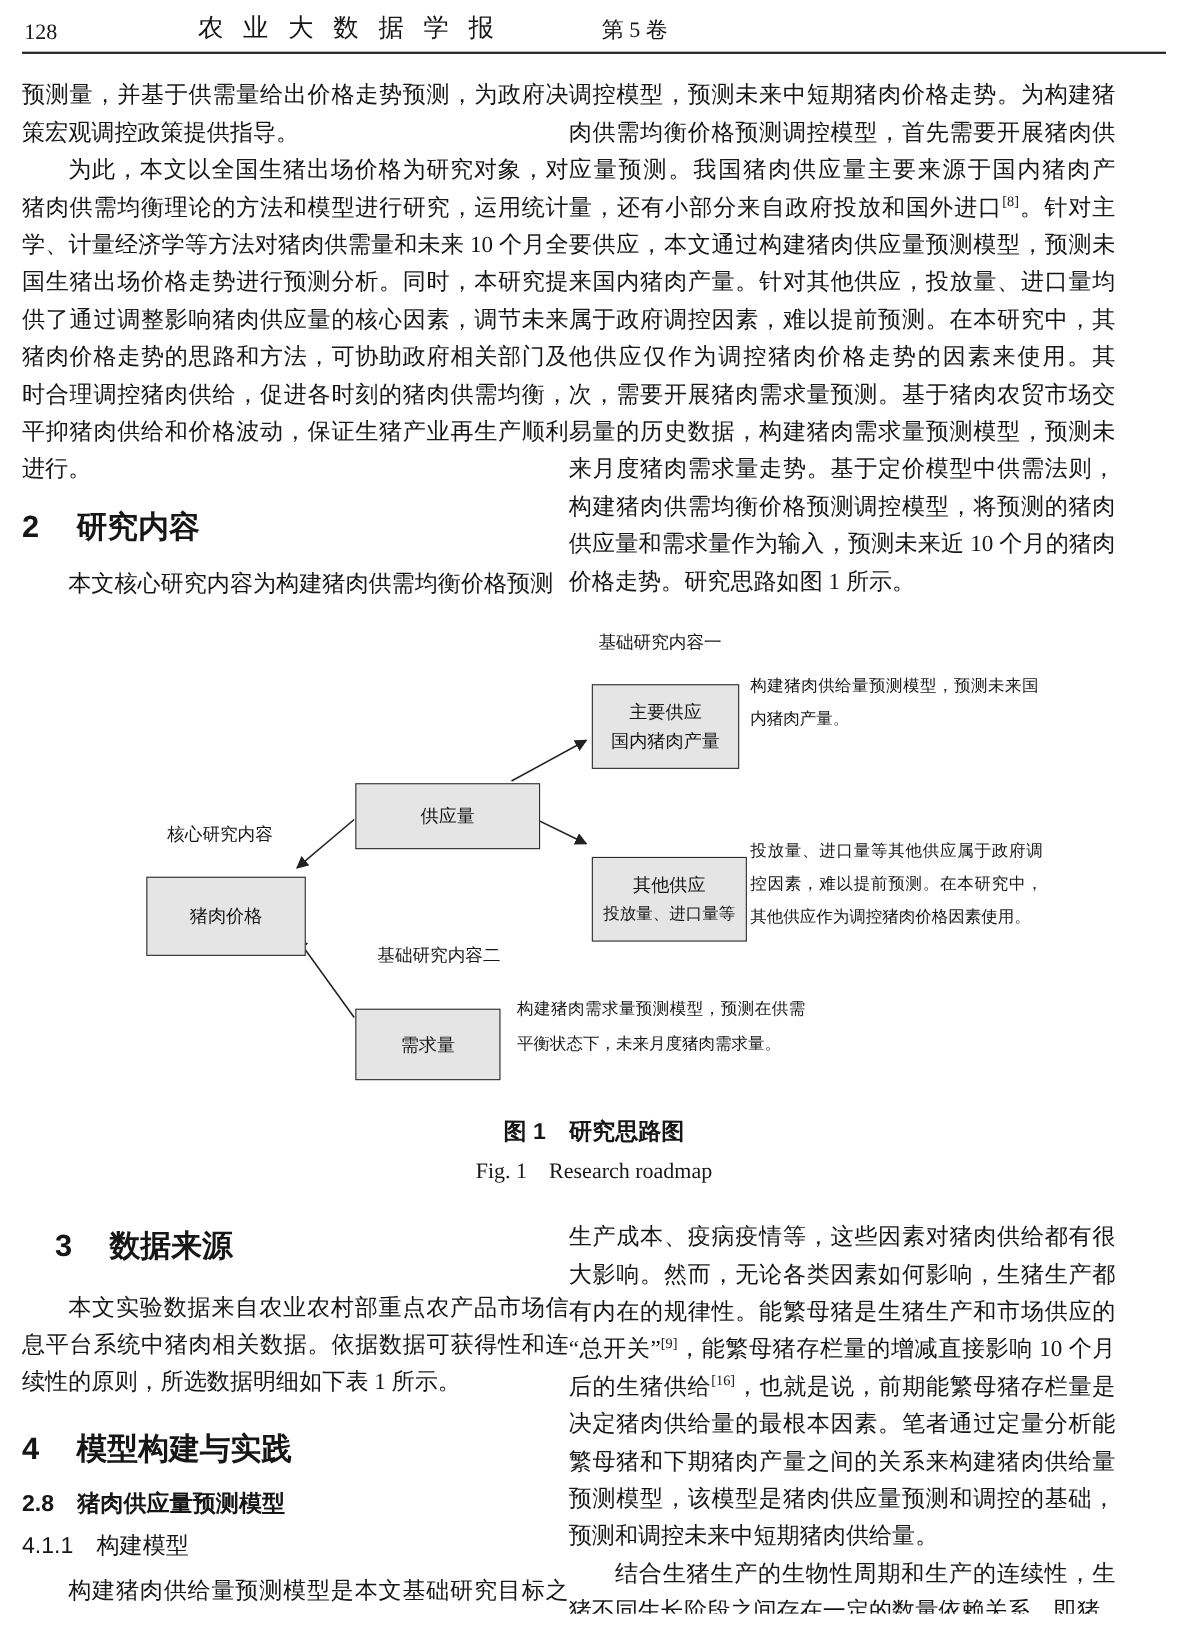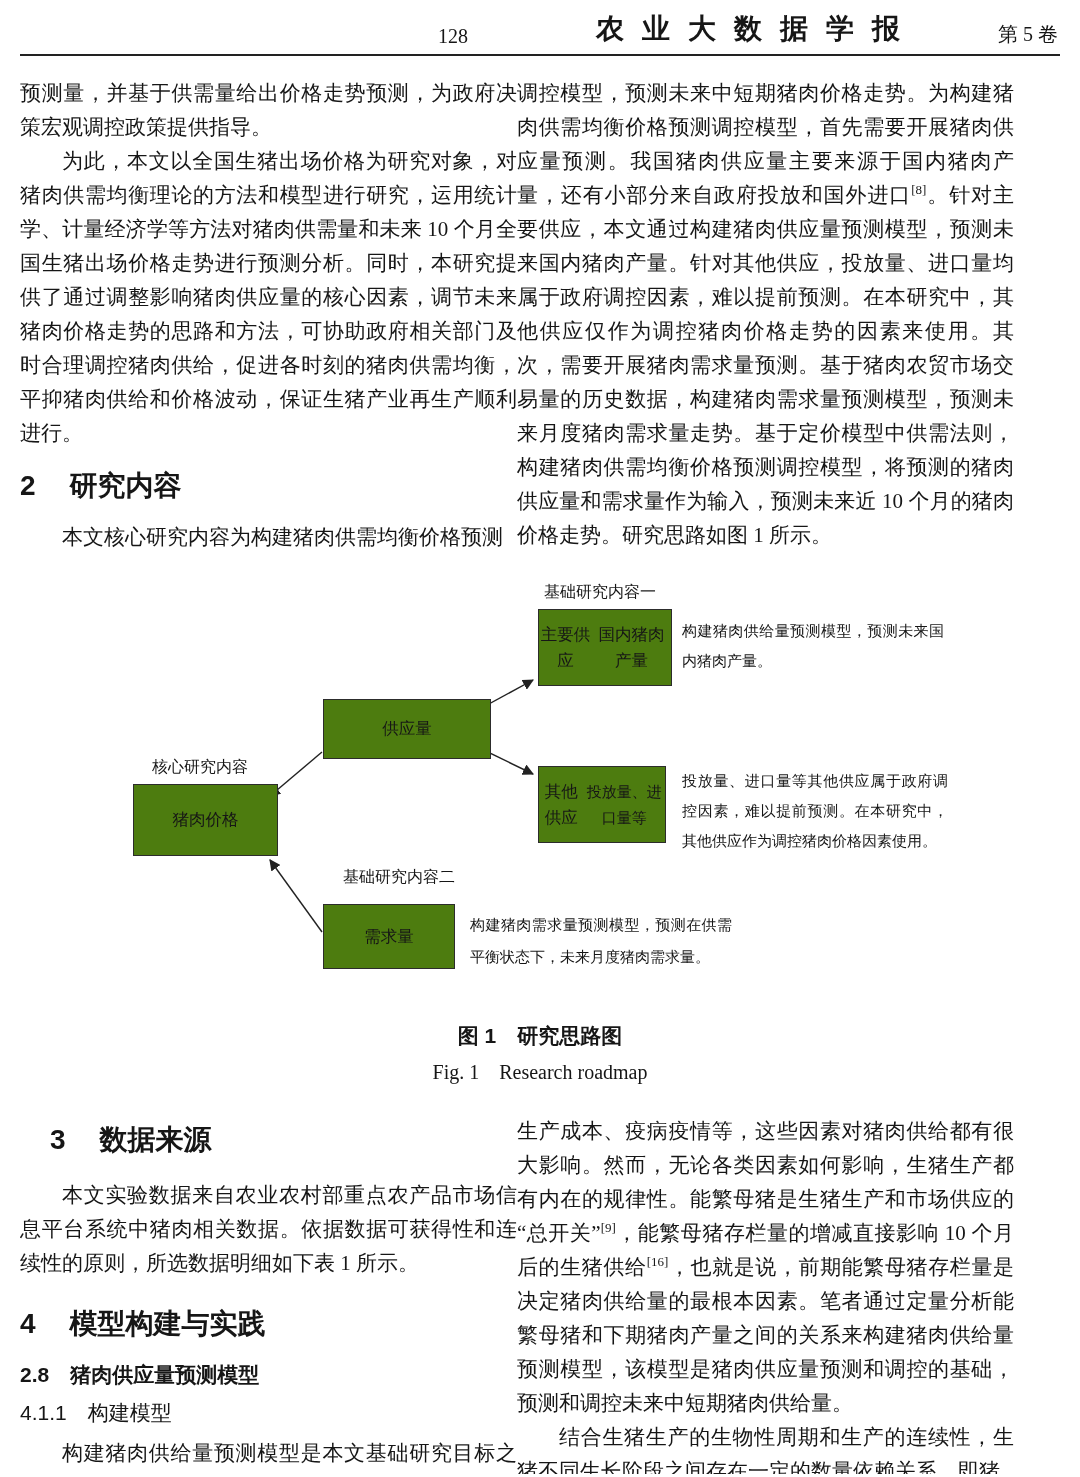--- a/index.html
+++ b/index.html
@@ -12,30 +12,30 @@
     color: #161616;
     font-family: "Liberation Serif", "DejaVu Serif", serif;
     padding: 0 20px;
     overflow: hidden;
     position: relative;
   }
 
   
   .header {
     display: flex;
-    justify-content: flex-end;
+    justify-content: flex-start;
     align-items: flex-end;
     padding: 10px 2px 6px 2px;
     border-bottom: 2px solid #222;
     font-size: 20px;
   }
   .header .page-num { width: 140px; }
   .header .journal {
-    font-weight: bold;
-    font-size: 28px;
+    font-weight: normal;
+    font-size: 23px;
     letter-spacing: 18px;
     text-indent: 18px;
     white-space: nowrap;
   }
   .header .volume { width: 140px; text-align: right; }
 
   
   .cols { display: flex; }
   .cols.top { margin-top: 20px; height: 488px; overflow: hidden; }
   .cols.bottom { margin-top: 28px; height: 360px; overflow: hidden; }
@@ -65,24 +65,24 @@
     font-size: 21px; font-weight: normal;
     line-height: 30px; margin: 6px 0 8px 0; text-align: left;
   }
 
   
   .figure { position: relative; height: 420px; margin-top: 12px; }
   .fig-arrows { position: absolute; left: 0; top: 0; }
   .fbox {
     position: absolute;
     border: 1.5px solid #2c2c2c;
-    background: #4d7c0f;
-    display: flex; flex-direction: row;
+    background: #e5e5e5;
+    display: flex; flex-direction: column;
     align-items: center; justify-content: center;
-    font-size: 16.5px; line-height: 26px; text-align: center;
+    font-size: 16.5px; line-height: 26px; text-align: center; margin-top: 20px;
   }
   .flabel { position: absolute; font-size: 16px; line-height: 20px; white-space: nowrap; }
   .fnote { position: absolute; font-size: 15px; line-height: 30px; text-align: justify; }
   .fnote.tight { line-height: 32px; }
 
   
   .caption { text-align: center; margin-top: 26px; }
   .caption .zh {
     font-family: "Liberation Sans", "DejaVu Sans", sans-serif;
     font-weight: bold; font-size: 21px; line-height: 28px;
@@ -135,21 +135,21 @@
 
     <div class="fbox" style="left:303px; top:123px; width:168px; height:60px;">
       <div>供应量</div>
     </div>
 
     <div class="flabel" style="left:132px; top:181px;">核心研究内容</div>
     <div class="fbox" style="left:113px; top:208px; width:145px; height:72px;">
       <div>猪肉价格</div>
     </div>
 
-    <div class="fbox" style="left:518px; top:190px; width:128px; height:77px;">
+    <div class="fbox" style="left:518px; top:190px; width:141px; height:77px;">
       <div>其他供应</div>
       <div style="font-size:15px;">投放量、进口量等</div>
     </div>
     <div class="fnote" style="left:662px; top:190px; width:266px;">投放量、进口量等其他供应属于政府调控因素，难以提前预测。在本研究中，其他供应作为调控猪肉价格因素使用。</div>
 
     <div class="flabel" style="left:323px; top:291px;">基础研究内容二</div>
     <div class="fbox" style="left:303px; top:328px; width:132px; height:65px;">
       <div>需求量</div>
     </div>
     <div class="fnote tight" style="left:450px; top:333px; width:262px;">构建猪肉需求量预测模型，预测在供需平衡状态下，未来月度猪肉需求量。</div>

